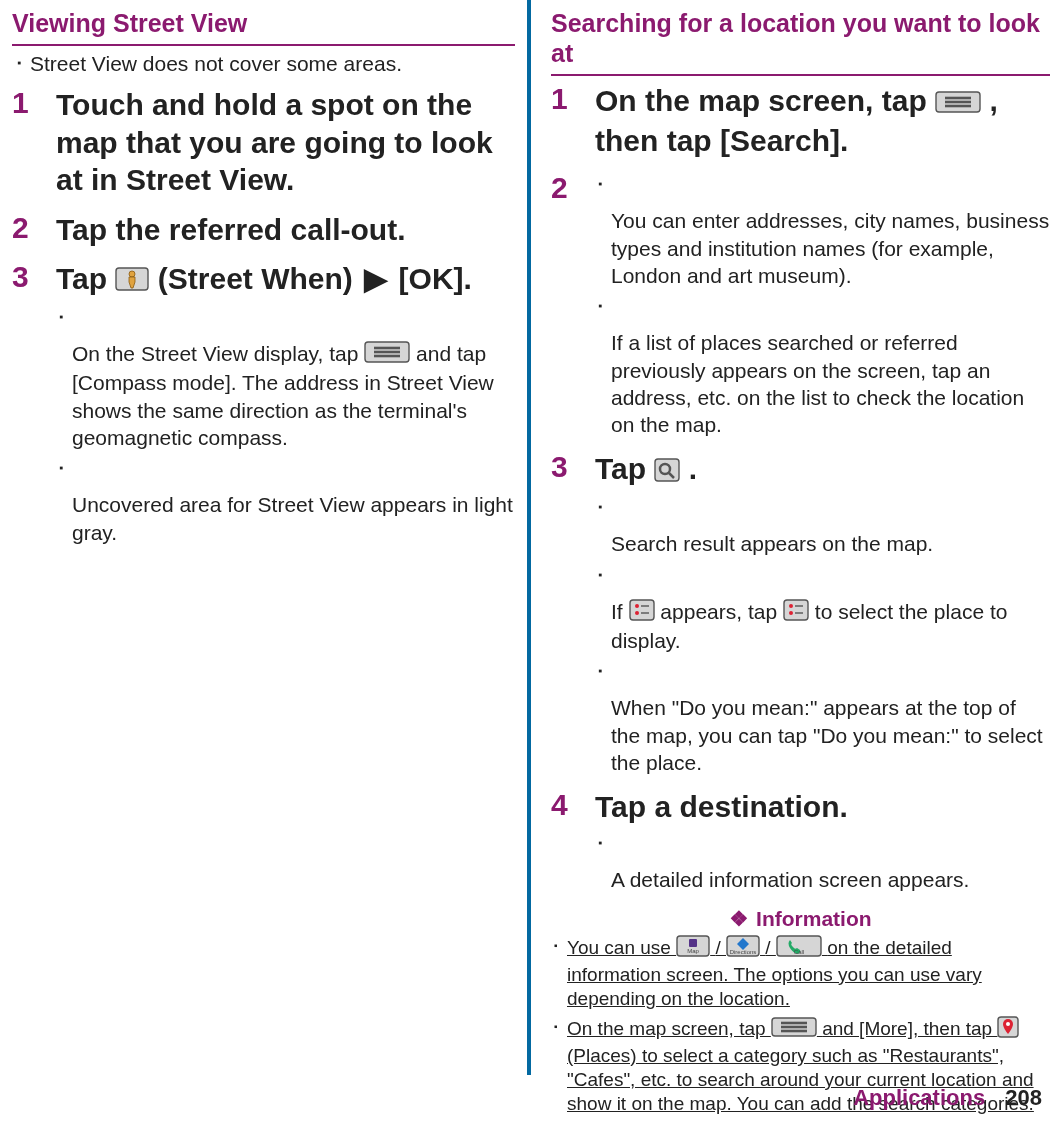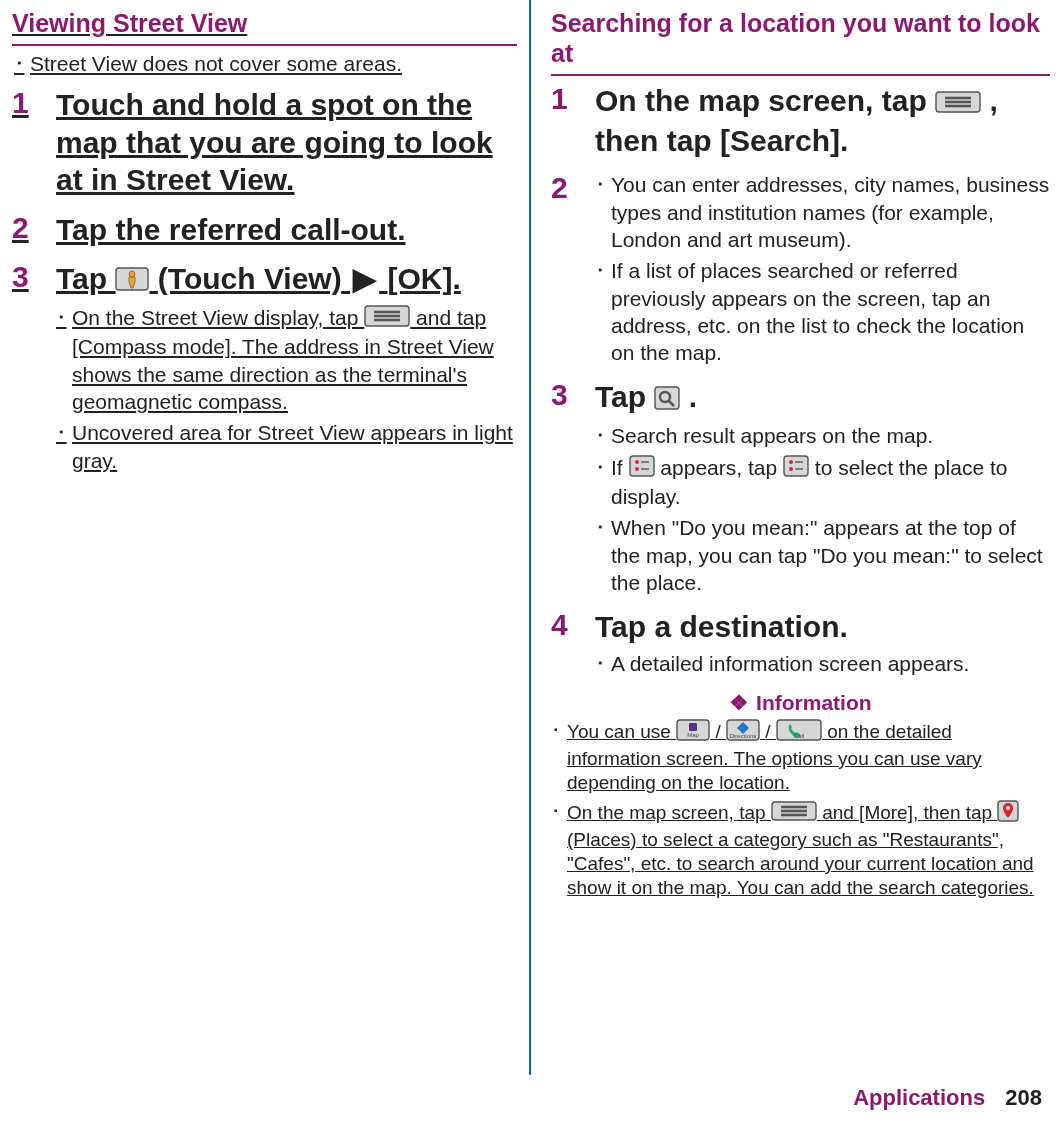--- a/index.html
+++ b/index.html
@@ -13,21 +13,21 @@
 }
 .page {
   display: flex;
   width: 1062px;
   height: 1075px;
 }
 .col {
   width: 531px;
   padding: 8px 12px 0 12px;
 }
-.col-left { border-right: 2px solid #0369a1; text-decoration: underline; }
+.col-left { border-right: 4px solid #0369a1; }
 .col-right { padding-left: 20px; }
 .section-title {
   color: #8b1a6f;
   font-weight: bold;
   font-size: 25px;
   line-height: 1.2;
   margin-bottom: 6px;
 }
 .hr-title { border: none; border-top: 2px solid #8b1a6f; margin-bottom: 6px; }
 .intro-bullet { display: flex; font-size: 21px; padding: 0 2px 10px 2px; }
@@ -44,21 +44,21 @@
 }
 .step-body { flex: 1; }
 .step-title {
   font-weight: bold;
   font-size: 30px;
   line-height: 1.25;
   margin-bottom: 4px;
 }
 .sub-bullet { display: flex; font-size: 21px; line-height: 1.3; margin-bottom: 4px; }
 .sub-bullet .bul { flex: 0 0 16px; }
-.sub-bullet .txt { flex: 1; }
+.sub-bullet .txt { flex: 1; margin-top: 36px; }
 .info-head {
   color: #8b1a6f;
   font-weight: bold;
   font-size: 21px;
   margin: 10px 0 4px 0;
   text-align: center;
 }
 .diamond { color: #8b1a6f; margin-right: 2px; }
 .info-bullet { display: flex; font-size: 19px; line-height: 1.25; margin-bottom: 6px; }
 .info-bullet .bul { flex: 0 0 16px; }
@@ -127,21 +127,21 @@
         <div class="step-body">
           <div class="step-title">
             <span>Tap </span>
             <span class="icon-box">
               <svg class="icon-streetview-svg" width="34" height="24">
                   <rect class="outer" x="1" y="1" width="32" height="22" rx="3"></rect>
                   <circle class="peg" cx="17" cy="7" r="3"></circle>
                   <path class="peg" d="M14 10 h6 v5 l-2 6 h-2 l-2 -6 z"></path>
                 </svg>
             </span>
-            <span> (Touch View)</span>
+            <span> (Street When)</span>
             <span class="tri">▶</span>
             <span>[OK].</span>
           </div>
           <div class="sub-bullet">
             <span class="bul">･</span>
             <span class="txt">
               <span>On the Street View display, tap </span>
               <span class="icon-box">
                 <svg class="icon-menu-svg" width="46" height="22">
                     <rect class="outer" x="1" y="1" width="44" height="20" rx="3"></rect>

